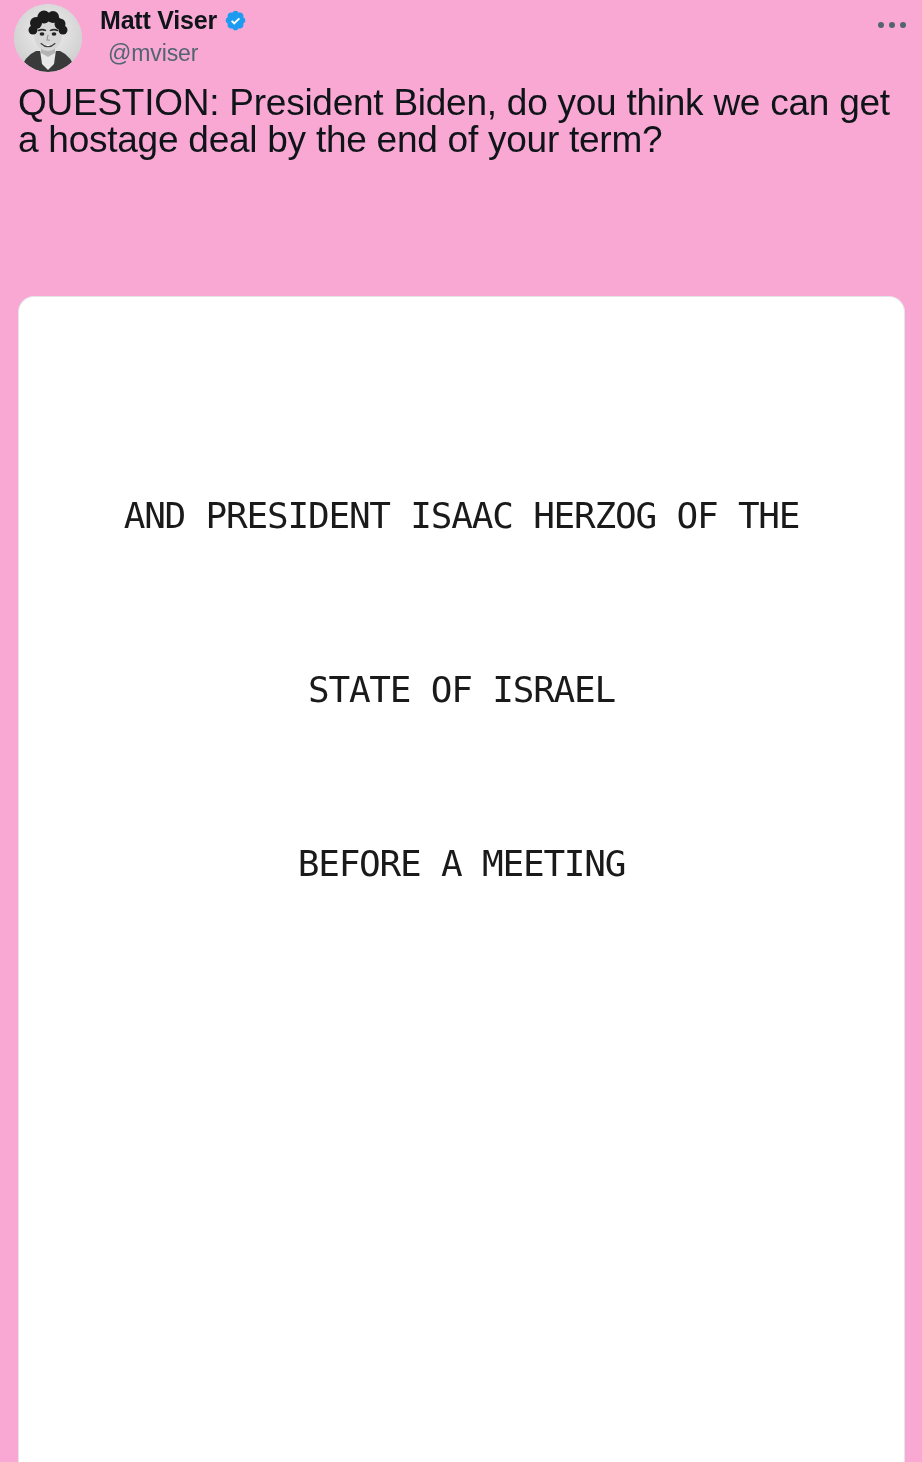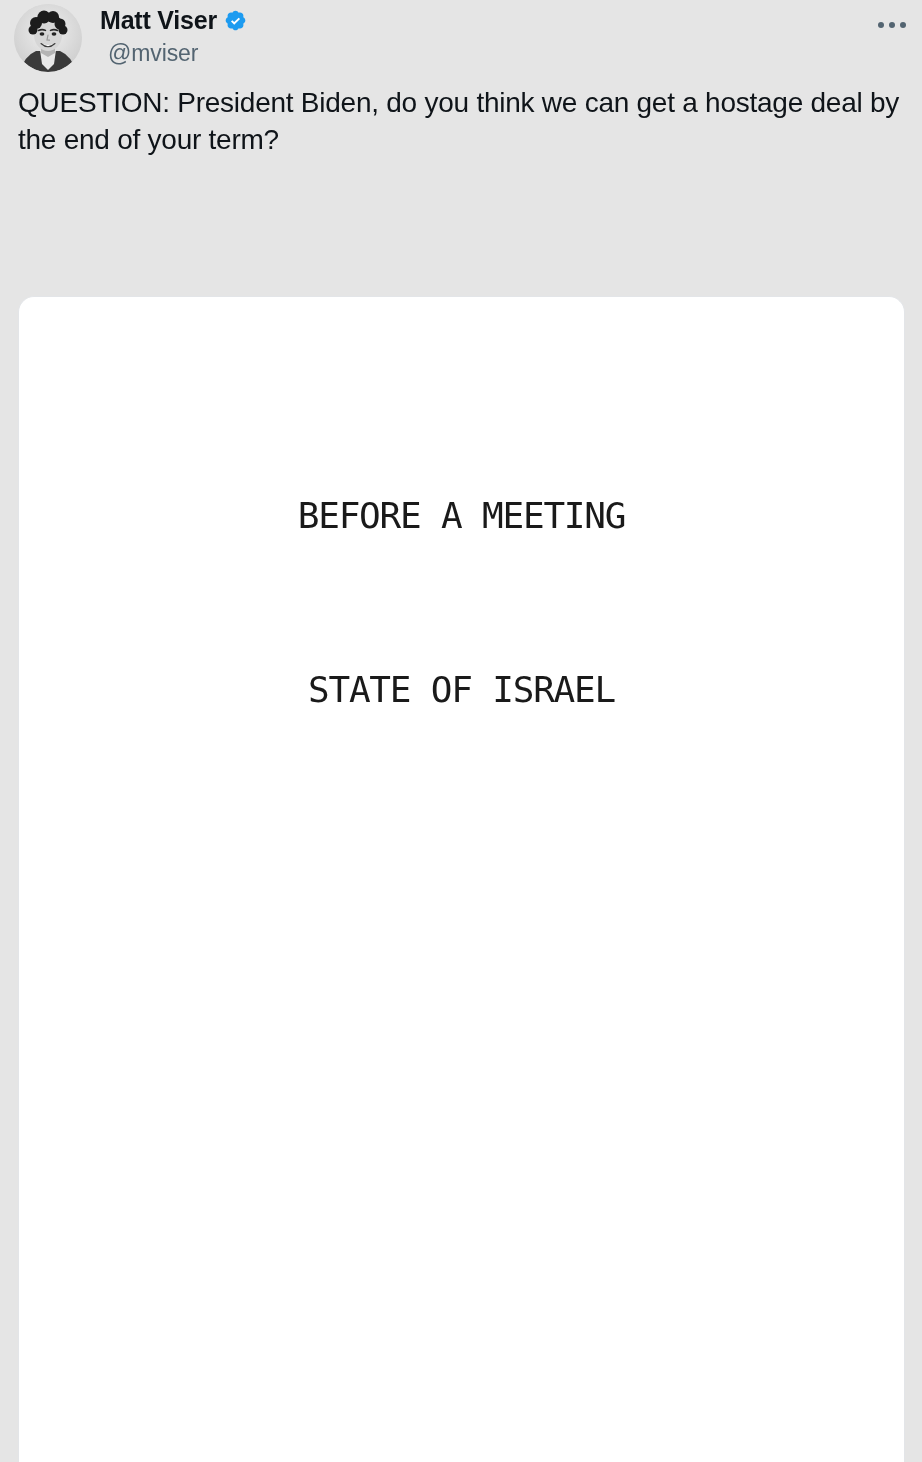--- a/index.html
+++ b/index.html
@@ -15,21 +15,21 @@
   body {
     font-family: "Liberation Sans", sans-serif;
     color: #0f1419;
     -webkit-font-smoothing: antialiased;
   }
 
   .tweet {
     position: relative;
     width: 922px;
     height: 1462px;
-    background: #e5e5e5;
+    background: #f9a8d4;
     padding: 0;
   }
 
   
   .tweet-header {
     position: relative;
     display: flex;
     align-items: flex-start;
     padding: 4px 16px 0 14px;
     height: 76px;
@@ -101,21 +101,21 @@
     width: 6px;
     height: 6px;
     border-radius: 50%;
     background: #536471;
     display: block;
   }
 
   
   .tweet-body {
     padding: 8px 16px 0 18px;
-    font-size: 28px;
+    font-size: 37px;
     line-height: 37px;
     color: #0f1419;
     letter-spacing: -0.25px;
   }
   .tweet-body p { margin: 0; }
   .tweet-body .spacer { height: 37px; }
 
   
   .doc-card {
     position: absolute;
@@ -218,22 +218,23 @@
   </div>
 
   <div class="tweet-body">
     <p>QUESTION: President Biden, do you think we can get a hostage deal by the end of your term?</p>
     <div class="spacer"></div>
   </div>
 
   <div class="doc-card">
     <div class="doc-inner">
 
+      <div class="doc-line center">AND PRESIDENT ISAAC HERZOG OF THE</div>
+      <div class="doc-line center">STATE OF ISRAEL</div>
       <div class="doc-line center">BEFORE A MEETING</div>
-      <div class="doc-line center">STATE OF ISRAEL</div>
 
       <div class="doc-line blank"></div>
 
       
 
       
       
 
       
 

